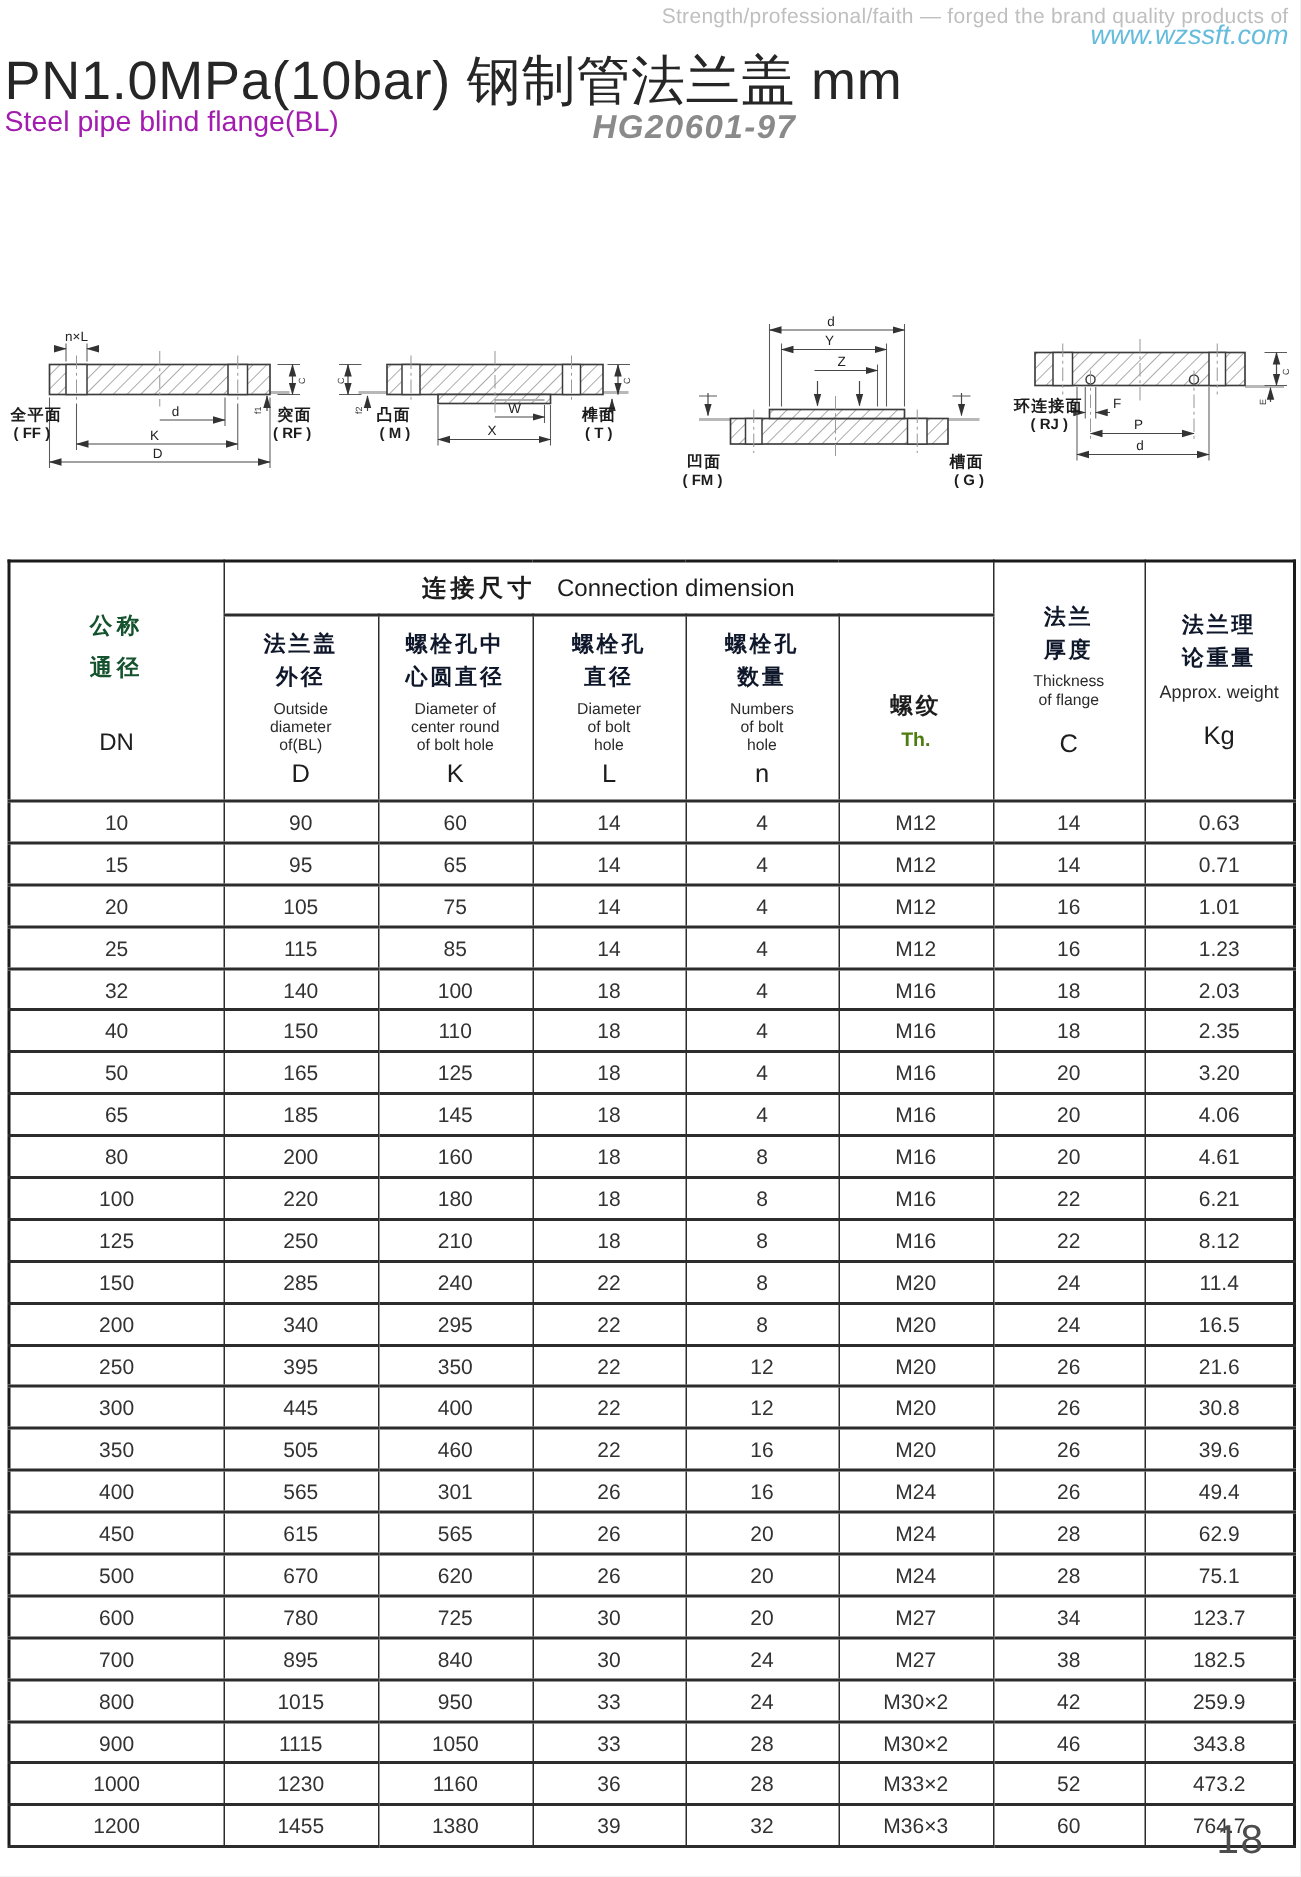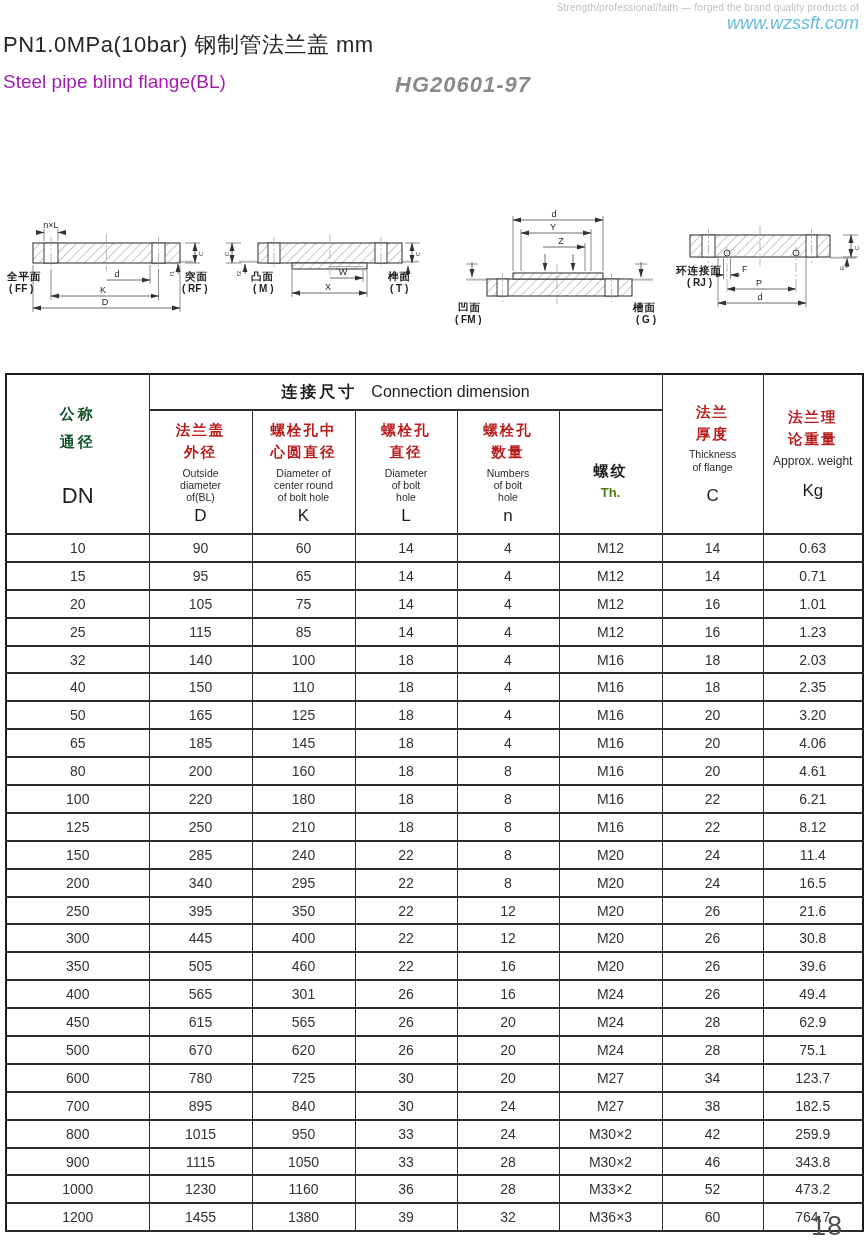--- a/index.html
+++ b/index.html
@@ -1,20 +1,20 @@
 <!DOCTYPE html>
 <html><head>
 <meta charset="utf-8">
 <style>
   html,body{margin:0;padding:0;background:#e8e8e8;}
   .page{position:relative;width:867px;height:1251px;background:#ffffff;margin:0 auto;
         font-family:"Liberation Sans",sans-serif;overflow:hidden;}
-  .tagline{position:absolute;top:2px;right:8px;font-size:10px;color:#bfbfbf;letter-spacing:.2px;}
+  .tagline{position:absolute;top:2px;right:8px;font-size:14px;color:#bfbfbf;letter-spacing:.2px;}
   .website{position:absolute;top:13px;right:8px;font-size:18px;font-style:italic;color:#66bcdc;text-align:center;}
-  .title{position:absolute;left:3px;top:30px;margin:0;font-size:22px;font-weight:normal;
+  .title{position:absolute;left:3px;top:30px;margin:0;font-size:36px;font-weight:normal;
          color:#262626;letter-spacing:.5px;white-space:nowrap;}
   .subtitle{position:absolute;left:3px;top:71px;font-size:19px;color:#a21caf;}
   .standard{position:absolute;left:395px;top:72px;font-size:22px;font-style:italic;font-weight:bold;
             color:#8a8a8a;letter-spacing:1px;}
   .drawings{position:absolute;left:0;top:200px;}
 
   
   .part{fill:url(#hatch);stroke:#3c3c3c;stroke-width:1.1;}
   .wslot{fill:#ffffff;stroke:#3c3c3c;stroke-width:1;}
   .dim{stroke:#474747;stroke-width:.8;fill:none;}
@@ -31,26 +31,26 @@
   .spec{position:absolute;left:5px;top:373px;width:857px;border-collapse:collapse;table-layout:fixed;
         border:2.5px solid #1b1b1b;}
   .spec th,.spec td{border:1.5px solid #2c2c2c;padding:0;text-align:center;vertical-align:middle;}
   .spec td{border-top-width:2px;border-bottom-width:2px;height:25.9px;font-size:14px;color:#323232;}
   .spec thead th{border-bottom-width:2px;background:#fff;}
   .row-group{height:36px;}
   .row-sub th{height:106px;vertical-align:top;padding-top:9px;}
   .group-head{font-size:16px;color:#1c1c1c;font-weight:normal;}
   .group-head .gcn{font-weight:bold;letter-spacing:3px;margin-right:14px;}
   .prewrap{white-space:pre-line;}
-  .hcn{font-size:14.5px;font-weight:bold;line-height:1.5;letter-spacing:2px;color:#b91c1c;}
+  .hcn{font-size:14.5px;font-weight:bold;line-height:1.5;letter-spacing:2px;color:#0f172a;}
   .hen{font-size:10.5px;line-height:1.18;color:#2a2a2a;margin-top:3px;font-weight:normal;}
   .hcode{font-size:17px;font-weight:normal;color:#1d1d1d;margin-top:2px;}
   .th-span{vertical-align:middle;}
   .dn-cn{font-size:15px;font-weight:bold;letter-spacing:3px;line-height:1.9;color:#14532d;}
-  .dn-code{font-size:22px;font-weight:normal;margin-top:26px;color:#1d1d1d;}
+  .dn-code{font-size:16px;font-weight:normal;margin-top:26px;color:#1d1d1d;}
   .c-code{font-size:17px;font-weight:normal;margin-top:13px;color:#1d1d1d;}
   .kg-en{font-size:12px;margin-top:4px;font-weight:normal;color:#2a2a2a;}
   .th-mid{vertical-align:middle;}
   .th-cn2{font-size:15px;font-weight:bold;letter-spacing:2px;color:#1d1d1d;line-height:1.5;}
   .th-code2{font-size:13px;font-weight:bold;margin-top:3px;color:#4d7c0f;}
   .pageno{position:absolute;top:1211px;right:24px;font-size:27px;color:#4d4d4d;letter-spacing:1px;}
 </style>
 </head>
 <body>
 

